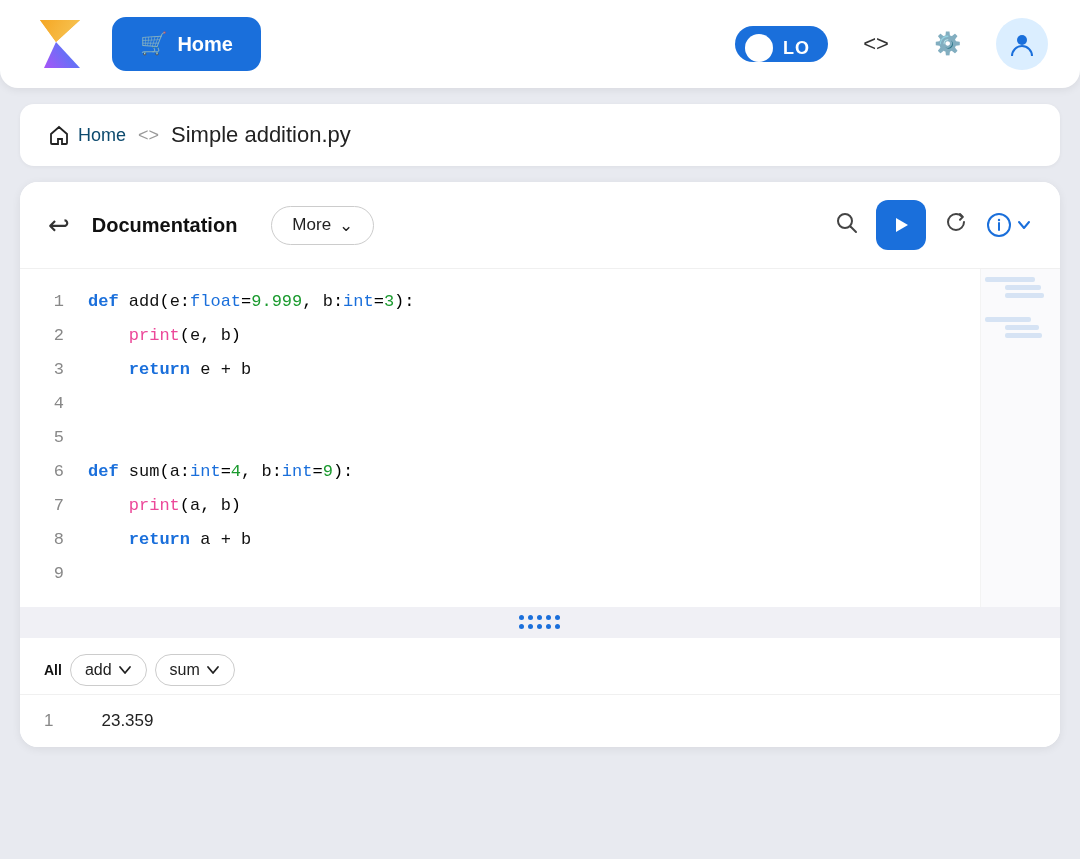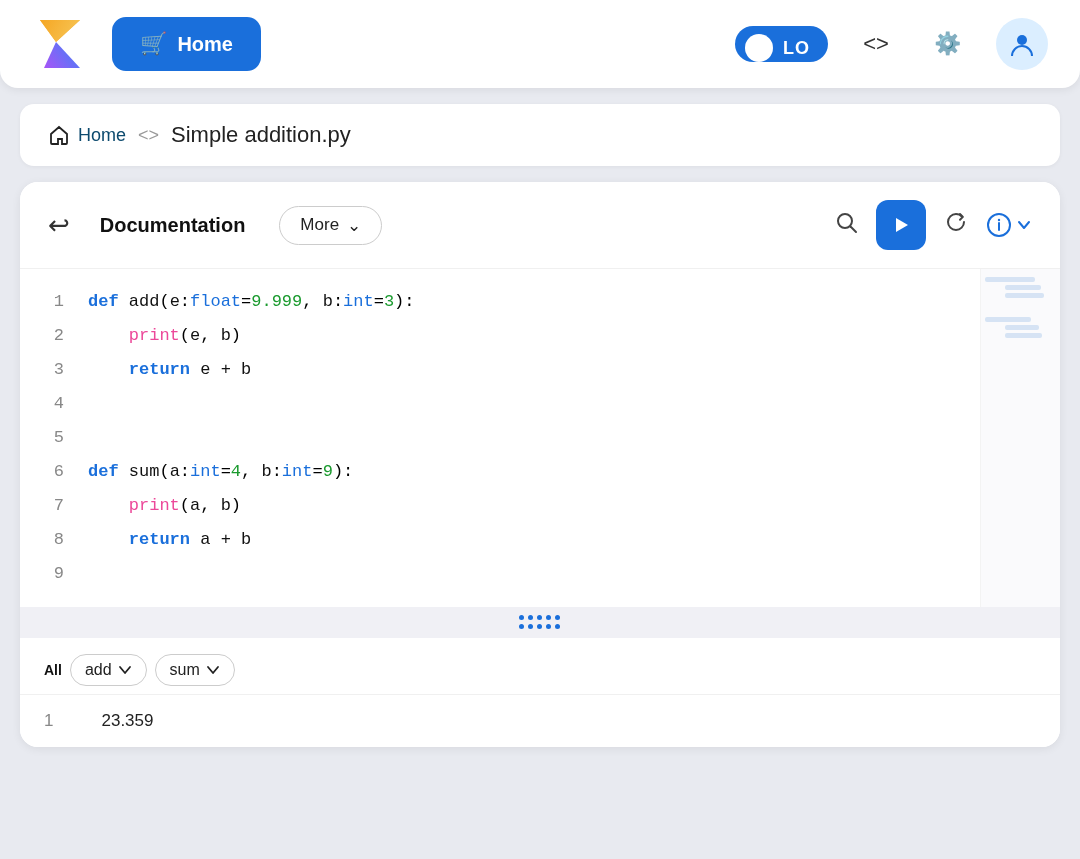--- a/index.html
+++ b/index.html
@@ -147,21 +147,21 @@
       font-size: 26px;
       cursor: pointer;
       color: #333;
       background: none;
       border: none;
     }
     .toolbar-title {
       font-size: 20px;
       font-weight: 700;
       color: #111;
-      margin-left: 12px;
+      margin-left: 4px;
     }
     .more-btn {
       border: 1.5px solid #ccc;
       background: #fff;
       border-radius: 20px;
       padding: 8px 20px;
       font-size: 17px;
       font-weight: 500;
       cursor: pointer;
       display: flex;

